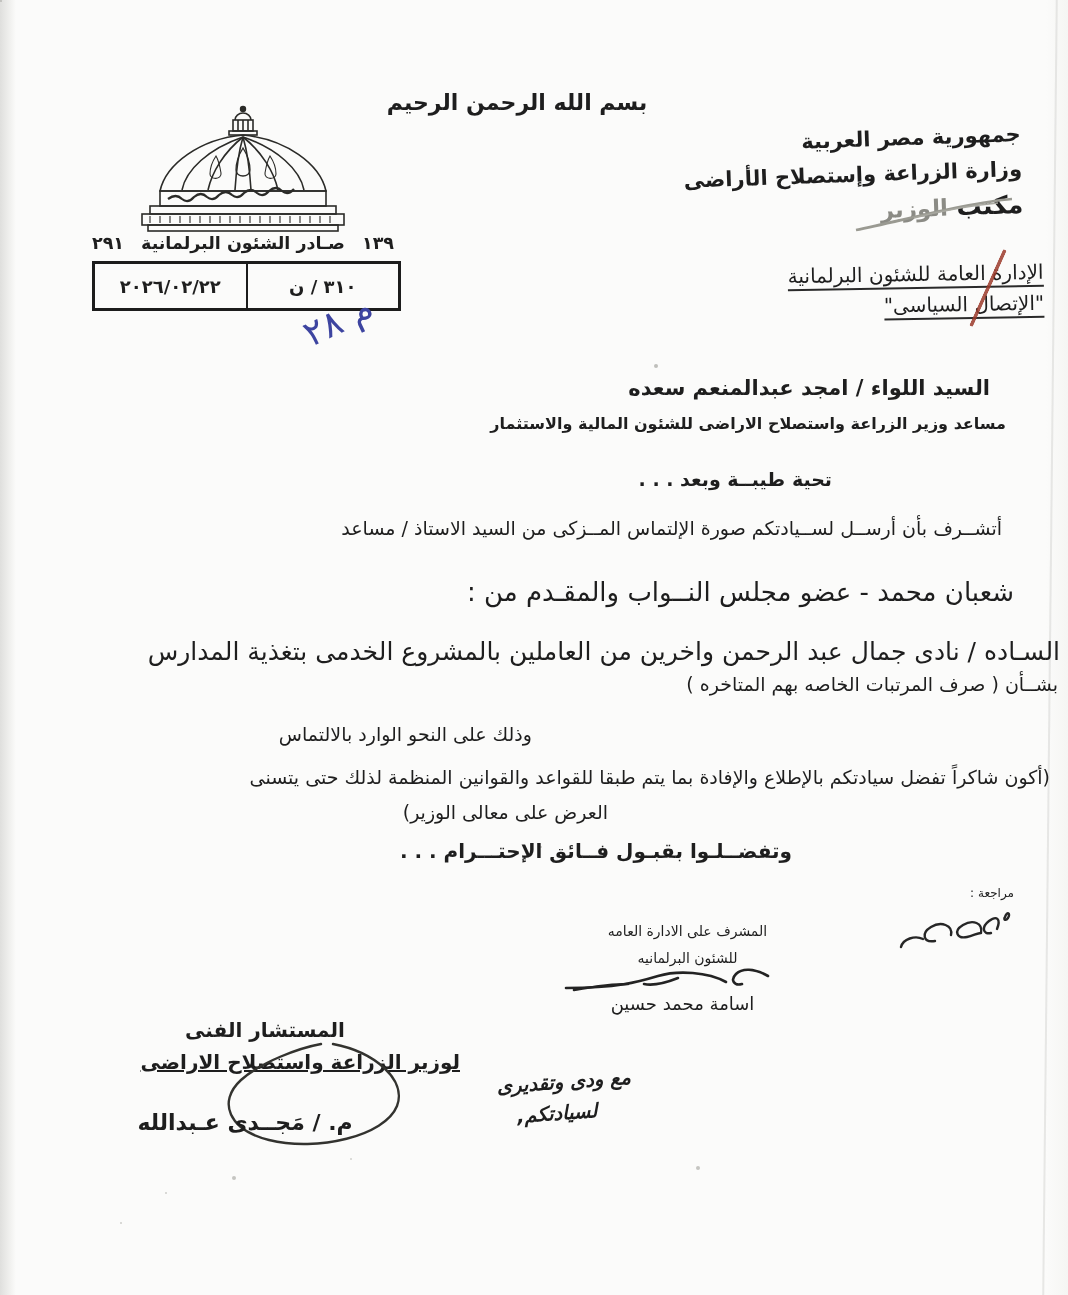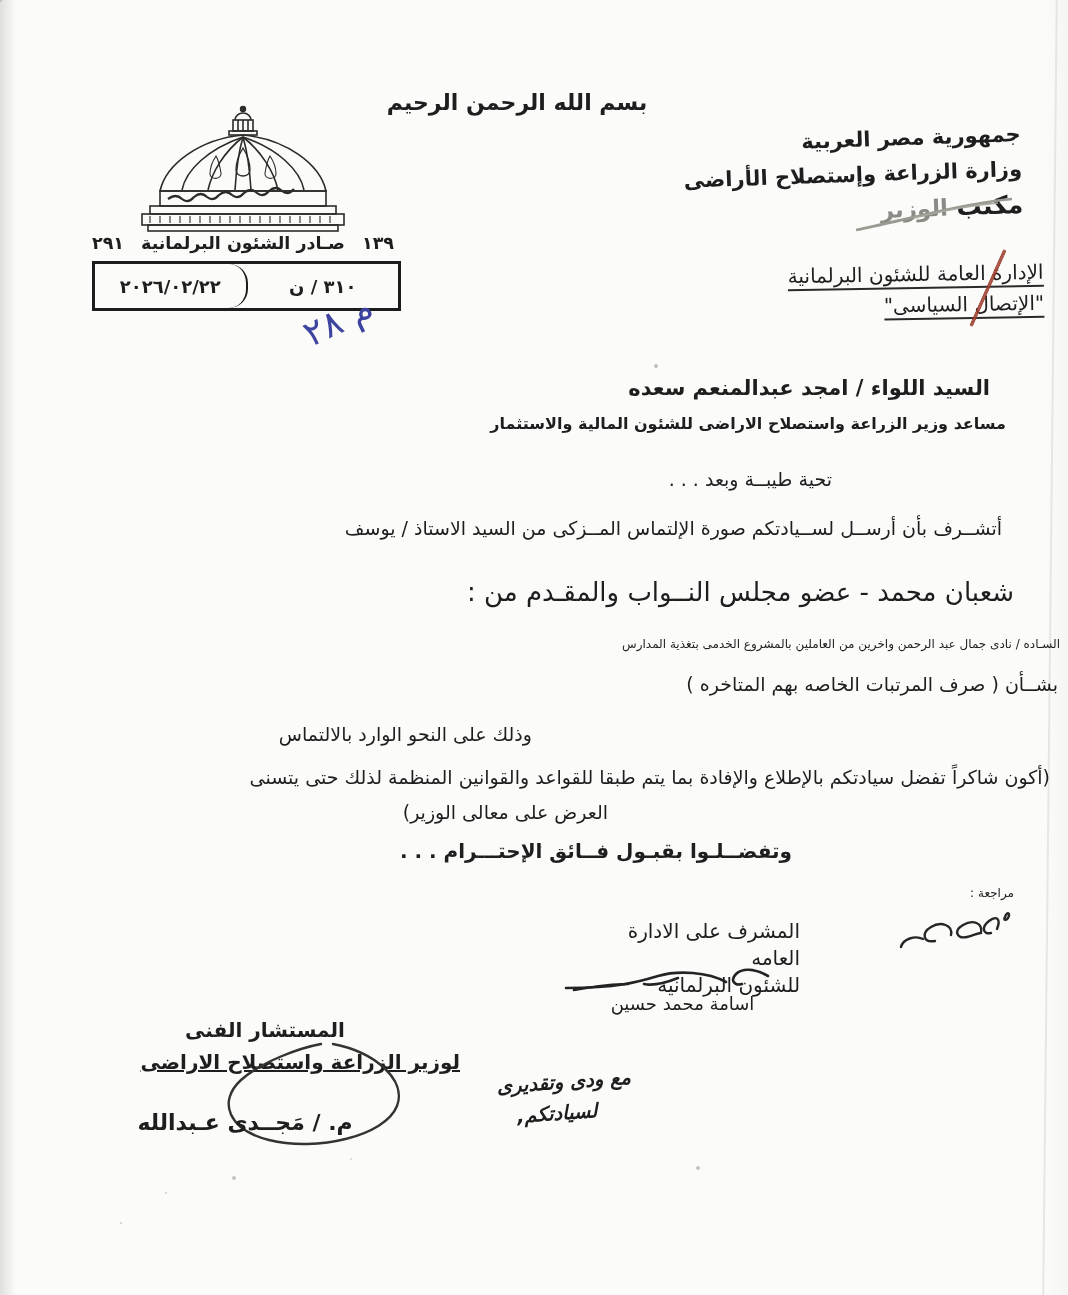--- a/index.html
+++ b/index.html
@@ -29,38 +29,38 @@
   .dept{right:24px;top:262px;text-align:right;transform:rotate(-1deg);}
   .dept div{font-size:20px;border-bottom:2px solid #2a2a2a;display:inline-block;padding-bottom:1px;margin-bottom:4px;}
   .red-slash{left:986px;top:246px;width:0;height:84px;border-left:4px solid #9c3b2c;
     transform:rotate(24deg);opacity:.85;border-radius:2px;}
   .pen-scribble{left:852px;top:190px;}
   .dome{left:138px;top:104px;}
   .serial{left:92px;top:233px;width:302px;display:flex;justify-content:space-between;
     font-size:17.5px;font-weight:bold;}
   .stampbox{left:92px;top:261px;width:303px;height:44px;border:3px solid #1c1c1c;
     display:flex;font-size:18px;font-weight:bold;}
-  .stampbox .cell{flex:1;display:flex;align-items:center;justify-content:center;border-radius:19px;}
+  .stampbox .cell{flex:1;display:flex;align-items:center;justify-content:center;}
   .stampbox .cell + .cell{border-right:2.5px solid #1c1c1c;}
   .blue-note{left:302px;top:300px;font-size:36px;color:#3d44a0;transform:rotate(-25deg);
     letter-spacing:6px;font-weight:500;}
   .l-name{right:78px;top:376px;font-size:21px;font-weight:bold;}
   .l-title{right:62px;top:414px;font-size:16px;font-weight:bold;}
-  .l-salute{right:236px;top:468px;font-size:19px;font-weight:400;}
+  .l-salute{right:236px;top:468px;font-size:19px;font-weight:700;}
   .l-p1{right:66px;top:517px;font-size:19px;}
   .l-p1b{right:54px;top:577px;font-size:26px;}
-  .l-p2{right:8px;top:637px;font-size:12px;}
+  .l-p2{right:8px;top:637px;font-size:25px;}
   .l-p2b{right:10px;top:673px;font-size:19px;}
   .l-note{right:536px;top:723px;font-size:19px;}
   .l-r1{right:18px;top:766px;font-size:19px;}
   .l-r2{right:460px;top:801px;font-size:19px;}
   .l-close{right:276px;top:839px;font-size:20px;font-weight:600;}
   .review{right:54px;top:886px;font-size:12px;}
   .review-sig{left:893px;top:905px;}
-  .sup-block{left:575px;top:918px;width:225px;text-align:right;font-size:20px;line-height:27px;}
+  .sup-block{left:575px;top:918px;width:225px;text-align:center;font-size:14px;line-height:27px;}
   .sup-sig{left:558px;top:958px;}
   .sup-name{left:585px;top:993px;width:195px;text-align:center;font-size:18px;}
   .adv-t1{left:90px;top:1018px;width:350px;text-align:center;font-size:20px;font-weight:bold;}
   .adv-t2{left:70px;top:1050px;width:390px;text-align:right;font-size:20px;font-weight:bold;text-decoration:underline;}
   .adv-name{left:100px;top:1110px;width:290px;text-align:center;font-size:22px;font-weight:bold;}
   .oval-mark{left:213px;top:1040px;}
   .regards{left:452px;top:1068px;width:180px;text-align:right;font-style:italic;font-weight:bold;
     font-size:19.5px;transform:rotate(-4deg);line-height:31px;}
   .regards .line2{margin-left:28px;text-align:center;}
   .speckles{left:0;top:0;width:2px;height:2px;background:#9a9a94;opacity:.55;border-radius:50%;
@@ -156,21 +156,21 @@
   <div class="stampbox abs rtl">
     <div class="cell rtl">٣١٠ / ن</div>
     <div class="cell rtl">٢٠٢٦/٠٢/٢٢</div>
   </div>
 
   <div class="blue-note abs rtl">م ٢٨</div>
 
   <div class="l-name abs rtl">السيد اللواء / امجد عبدالمنعم سعده</div>
   <div class="l-title abs rtl">مساعد وزير الزراعة واستصلاح الاراضى للشئون المالية والاستثمار</div>
   <div class="l-salute abs rtl">تحية طيبــة وبعد . . .</div>
-  <div class="l-p1 abs rtl">أتشــرف بأن أرســل لســيادتكم صورة الإلتماس المــزكى  من  السيد الاستاذ / يوسف</div>
+  <div class="l-p1 abs rtl">أتشــرف بأن أرســل لســيادتكم صورة الإلتماس المــزكى  من  السيد الاستاذ / مساعد</div>
   <div class="l-p1b abs rtl">شعبان محمد - عضو مجلس النــواب   والمقـدم من :</div>
   <div class="l-p2 abs rtl">السـاده / نادى جمال عبد الرحمن واخرين من العاملين بالمشروع الخدمى بتغذية المدارس</div>
   <div class="l-p2b abs rtl">بشــأن  ( صرف المرتبات الخاصه بهم المتاخره )</div>
   <div class="l-note abs rtl">وذلك على النحو الوارد بالالتماس</div>
   <div class="l-r1 abs rtl">(أكون شاكراً تفضل سيادتكم بالإطلاع والإفادة بما يتم طبقا للقواعد والقوانين المنظمة لذلك حتى يتسنى</div>
   <div class="l-r2 abs rtl">العرض على معالى الوزير)</div>
   <div class="l-close abs rtl">وتفضــلـوا بقبـول فــائق الإحتـــرام . . .</div>
 
   <div class="review abs rtl">مراجعة :</div>
   <svg class="review-sig abs" width="120" height="50" viewBox="0 0 120 50">

